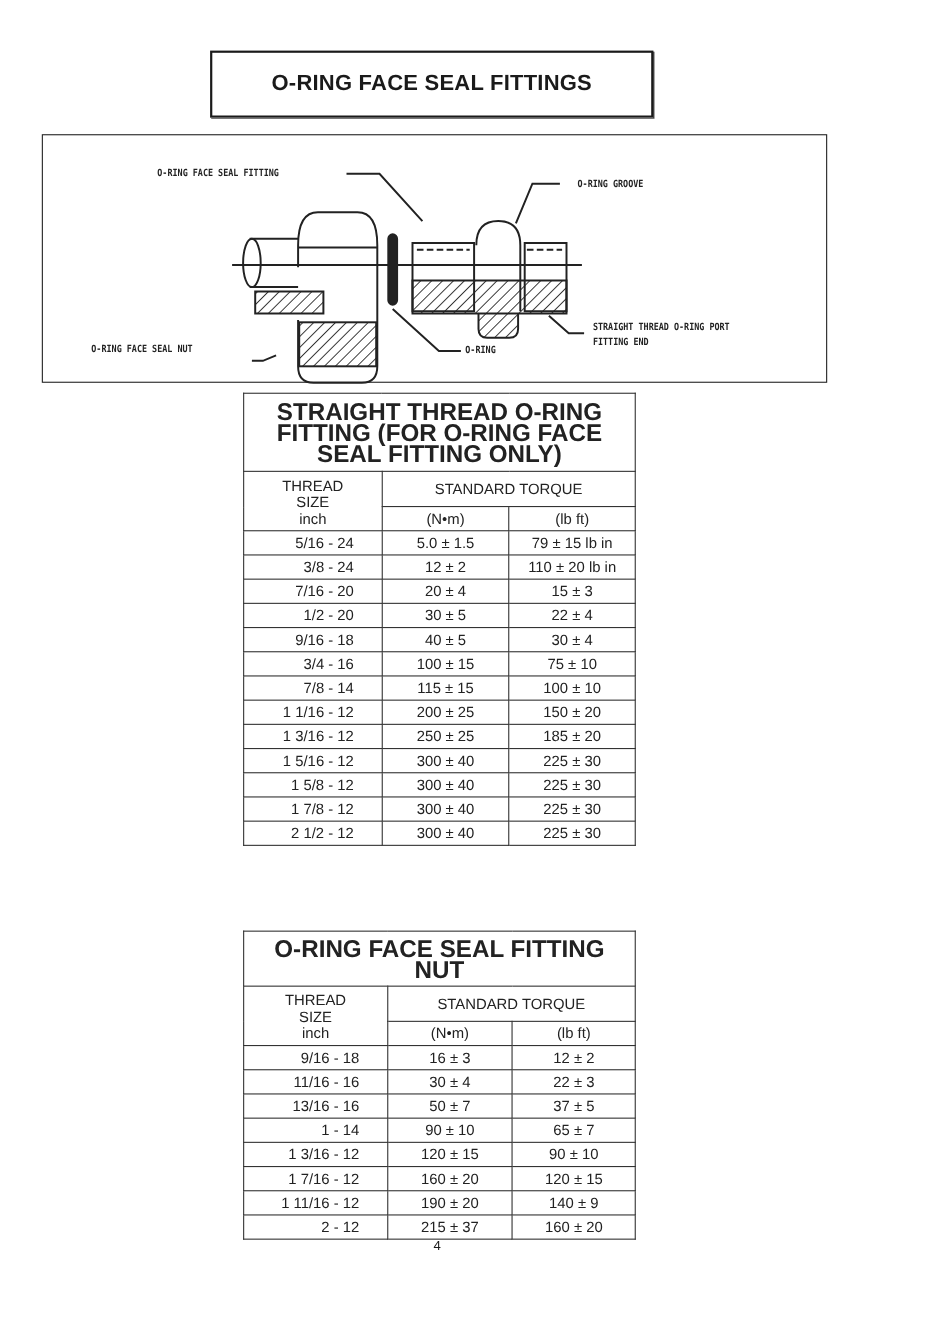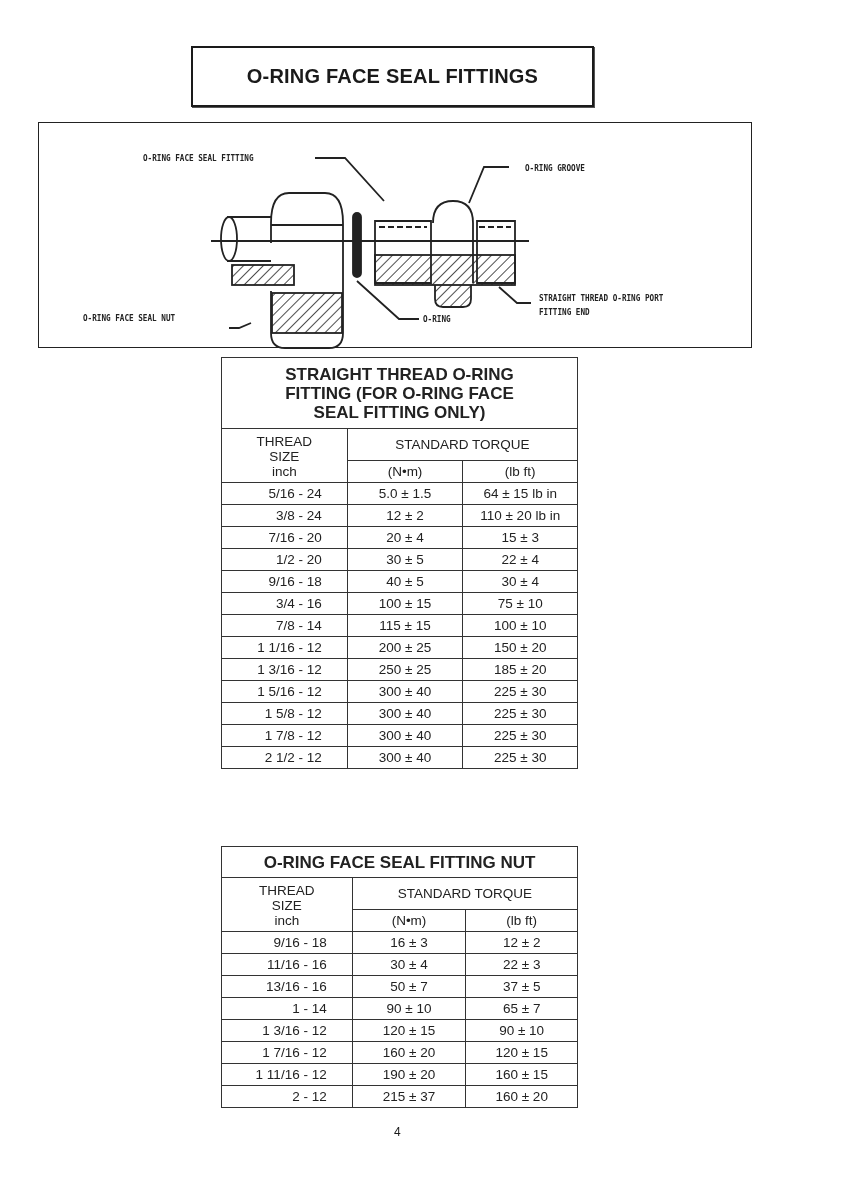--- a/index.html
+++ b/index.html
@@ -4,21 +4,21 @@
 <style>
   html, body { margin: 0; padding: 0; background: #ffffff; }
   body { width: 858px; height: 1204px; position: relative; overflow: hidden; font-family: "Liberation Sans", sans-serif; color: #1a1a1a; }
   .title-box { position: absolute; left: 191px; top: 46px; width: 403px; height: 61px; border: 2px solid #1a1a1a; box-shadow: 1px 1px 0 #555; display: flex; align-items: center; justify-content: center; box-sizing: border-box; }
   .title-box span { font-weight: bold; font-size: 20px; letter-spacing: 0.2px; }
   .figure-box { position: absolute; left: 38px; top: 122px; width: 714px; height: 226px; border: 1.5px solid #222; box-sizing: border-box; padding-left: 32px; }
   .figure-box svg { position: absolute; left: 0; top: 0; }
   .fig-label { position: absolute; font-family: "DejaVu Sans Mono", monospace; font-size: 9px; font-weight: bold; color: #222; transform: scaleX(0.85); transform-origin: left top; white-space: nowrap; }
   table.torque { position: absolute; border-collapse: collapse; font-family: "Liberation Sans", sans-serif; font-size: 13.5px; color: #222; }
   table.torque td, table.torque th { border: 1px solid #333; padding: 0; text-align: center; font-weight: normal; }
-  table.torque th.caption-cell { font-weight: bold; font-size: 17px; line-height: 19px; padding: 7px 6px 6px; }
+  table.torque th.caption-cell { font-weight: bold; font-size: 22px; line-height: 19px; padding: 7px 6px 6px; }
   table.torque td.thread { text-align: right; padding-right: 25px; }
   .page-num { position: absolute; left: 394px; top: 1125px; font-size: 12px; }
 </style>
 </head>
 <body>
 
 <div class="title-box">
   <span>O-RING FACE SEAL FITTINGS</span>
 </div>
 
@@ -90,21 +90,21 @@
   </tr>
   <tr style="height:22px">
     <td>(N•m)</td>
     <td>(lb ft)</td>
   </tr>
   </tbody>
     <tbody id="t1body">
       <tr style="height: 22px;">
         <td class="thread">5/16 - 24</td>
         <td>5.0 ± 1.5</td>
-        <td>64 ± 15 lb in</td>
+        <td>79 ± 15 lb in</td>
       </tr>
       <tr style="height: 22px;">
         <td class="thread">3/8 - 24</td>
         <td>12 ± 2</td>
         <td>110 ± 20 lb in</td>
       </tr>
       <tr style="height: 22px;">
         <td class="thread">7/16 - 20</td>
         <td>20 ± 4</td>
         <td>15 ± 3</td>
@@ -214,21 +214,21 @@
         <td>90 ± 10</td>
       </tr>
       <tr style="height: 22px;">
         <td class="thread">1 7/16 - 12</td>
         <td>160 ± 20</td>
         <td>120 ± 15</td>
       </tr>
       <tr style="height: 22px;">
         <td class="thread">1 11/16 - 12</td>
         <td>190 ± 20</td>
-        <td>160 ± 15</td>
+        <td>140 ± 9</td>
       </tr>
       <tr style="height: 22px;">
         <td class="thread">2 - 12</td>
         <td>215 ± 37</td>
         <td>160 ± 20</td>
       </tr>
     </tbody>
 </table>
 
 <div class="page-num">4</div>

